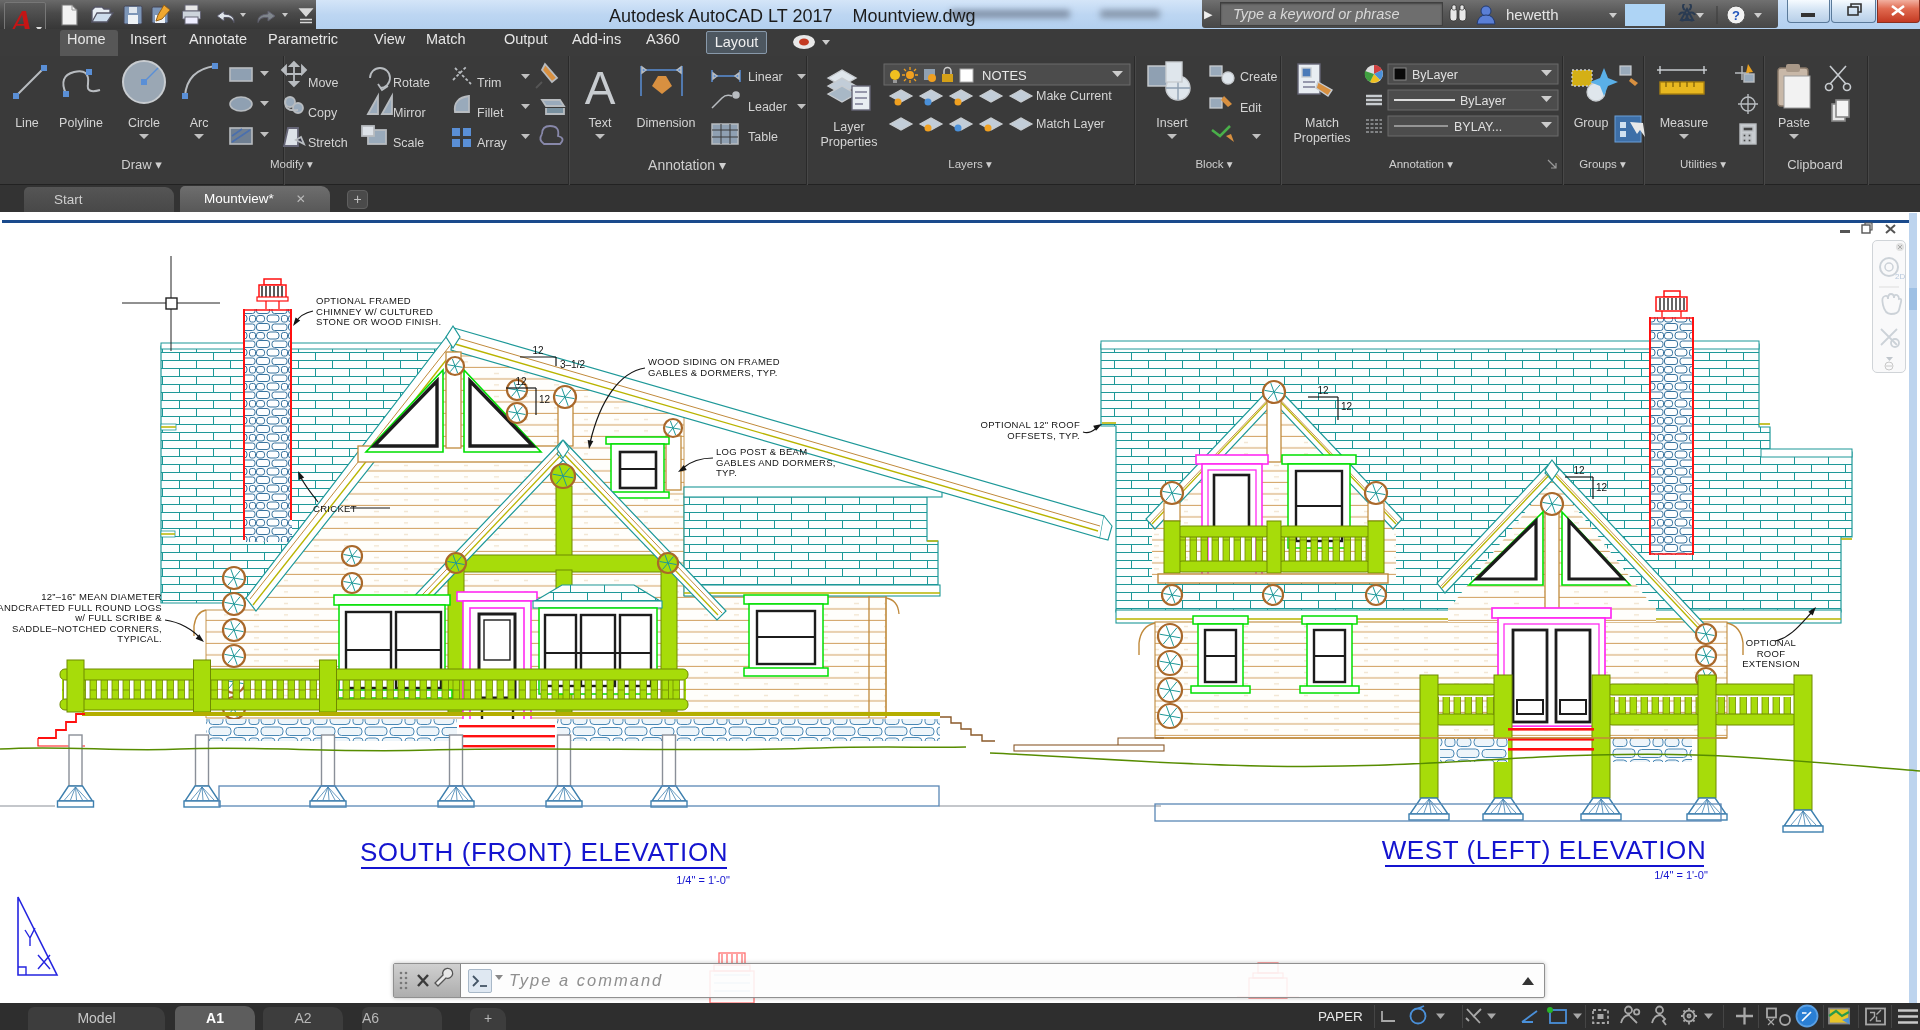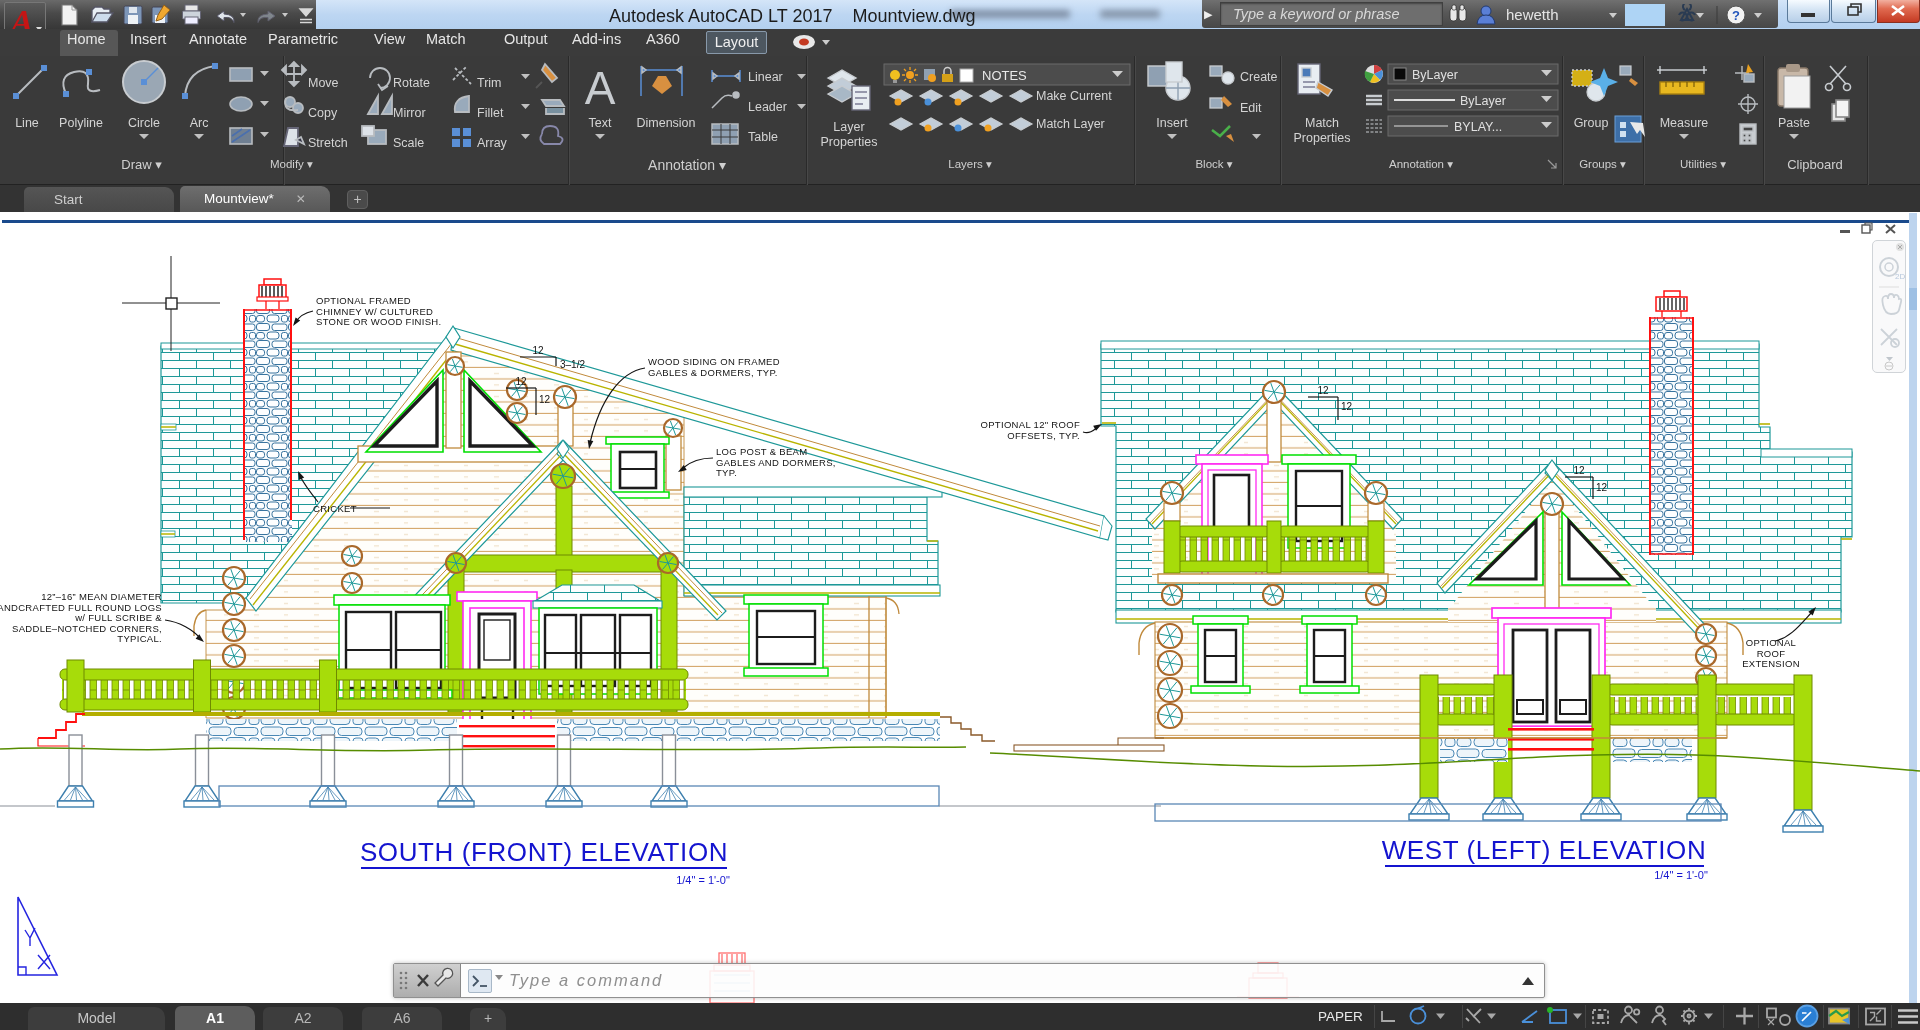--- a/index.html
+++ b/index.html
@@ -873,21 +873,21 @@
  </div>
  <div class="abs" style="left:101px;top:11px;width:0;height:0;border-left:4px solid transparent;border-right:4px solid transparent;border-top:5px solid #888"></div>
  <div class="abs" style="left:115px;top:7px;font-style:italic;font-size:16.5px;color:#8f8f8f;letter-spacing:2px">Type a command</div>
  <div class="abs" style="left:1128px;top:13px;width:0;height:0;border-left:6px solid transparent;border-right:6px solid transparent;border-bottom:8px solid #333"></div>
 </div>
 
 <div class="abs" style="left:0;top:1003px;width:1920px;height:27px;background:#2e2e2e"></div>
 <div class="abs" style="left:28px;top:1007px;width:137px;height:23px;background:#3d3d3d;border-radius:6px 10px 0 0;color:#c8c8c8;font-size:14px;text-align:center;line-height:23px">Model</div>
 <div class="abs" style="left:175px;top:1006px;width:80px;height:24px;background:#5d5d5d;border-radius:6px 10px 0 0;color:#fff;font-size:14px;font-weight:bold;text-align:center;line-height:24px">A1</div>
 <div class="abs" style="left:263px;top:1007px;width:80px;height:23px;background:#3d3d3d;border-radius:6px 10px 0 0;color:#b8b8b8;font-size:14px;text-align:center;line-height:23px">A2</div>
-<div class="abs" style="left:362px;top:1007px;width:80px;height:23px;background:#3d3d3d;border-radius:6px 10px 0 0;color:#b8b8b8;font-size:14px;text-align:center;line-height:23px">A6</div>
+<div class="abs" style="left:362px;top:1007px;width:80px;height:23px;background:#3d3d3d;border-radius:6px 10px 0 0;color:#b8b8b8;font-size:14px;text-align:left;line-height:23px">A6</div>
 <div class="abs" style="left:470px;top:1008px;width:36px;height:22px;background:#3d3d3d;border-radius:6px 10px 0 0;color:#b8b8b8;font-size:14px;text-align:center;line-height:20px">+</div>
 <div class="abs" style="left:1318px;top:1007px;color:#e8e8e8;font-size:13.5px;line-height:20px">PAPER</div>
 <svg class="abs" style="left:1374px;top:1003px" width="546" height="27">
  <g stroke="#454545" stroke-width="1">
       <path d="M0.5 2 v23 M88.5 2 v23 M211.5 2 v23 M349.5 2 v23 M384.5 2 v23 M449.5 2 v23 M484.5 2 v23 M517.5 2 v23"></path>
     </g>
  <g stroke="#a8a8a8" stroke-width="1.8" fill="none">
   <path d="M8 8 v10 h13"></path>
   <circle cx="44" cy="13" r="7.5" stroke="#4a90d9"></circle>
       <path d="M44 5.5 l6 -2.5" stroke="#4a90d9"></path>

